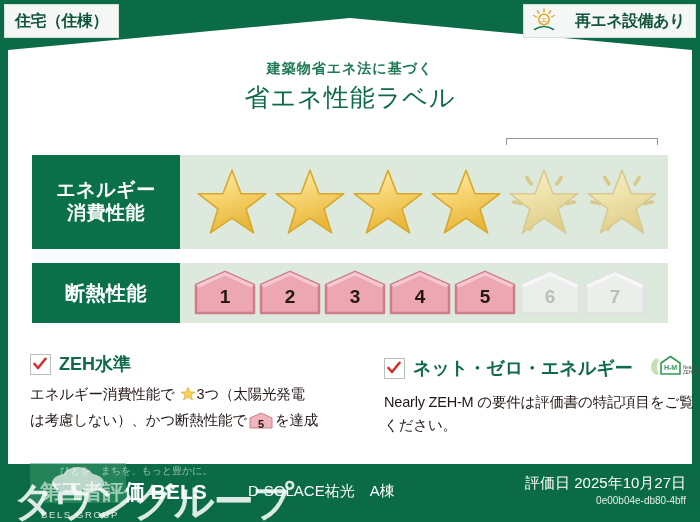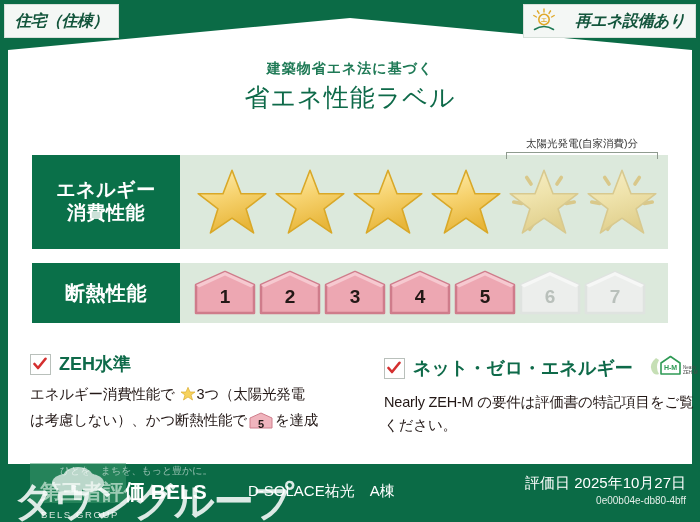--- a/index.html
+++ b/index.html
@@ -27,21 +27,21 @@
     background: #f4f7f5;
     border: 1px solid #d7e0da;
     display: flex; align-items: center;
     height: 34px; padding: 0 10px;
     z-index: 6;
   }
   #badge-dwelling { left: 4px; }
   #badge-renewable { right: 4px; gap: 18px; padding-left: 7px; }
   .top-badge-text {
     font-size: 16px; font-weight: bold; color: #13553c;
-    letter-spacing: -0.5px; white-space: nowrap; font-style: italic;
+    letter-spacing: -0.5px; white-space: nowrap;
   }
   #sun-icon { width: 26px; height: 26px; flex: 0 0 26px; }
 
   
   #title-block {
     position: absolute; top: 60px; left: 0; right: 0;
     text-align: center; z-index: 5;
   }
   #title-sub {
     font-size: 14px; font-weight: bold; color: #1f7a56;
@@ -245,21 +245,20 @@
   </div>
 
   <div class="metric-row" id="row-energy">
     <div class="metric-label" id="label-energy">
       <span>エネルギー</span>
       <span>消費性能</span>
     </div>
     <div class="metric-value">
 
       <div id="solar-annotation">
-        <div id="solar-annotation-text">太陽光発電(自家消費)分</div>
         <div id="solar-bracket"></div>
       </div>
 
       <div id="stars-wrap">
           <div class="star-item"><svg viewBox="0 0 100 100" width="100%" height="100%">
               <defs>
                 <linearGradient id="sg0" x1="0" y1="0" x2="0.35" y2="1">
                   <stop offset="0%" stop-color="#fdf0b8"></stop>
                   <stop offset="48%" stop-color="#f7d472"></stop>
                   <stop offset="100%" stop-color="#e8b63a"></stop>

